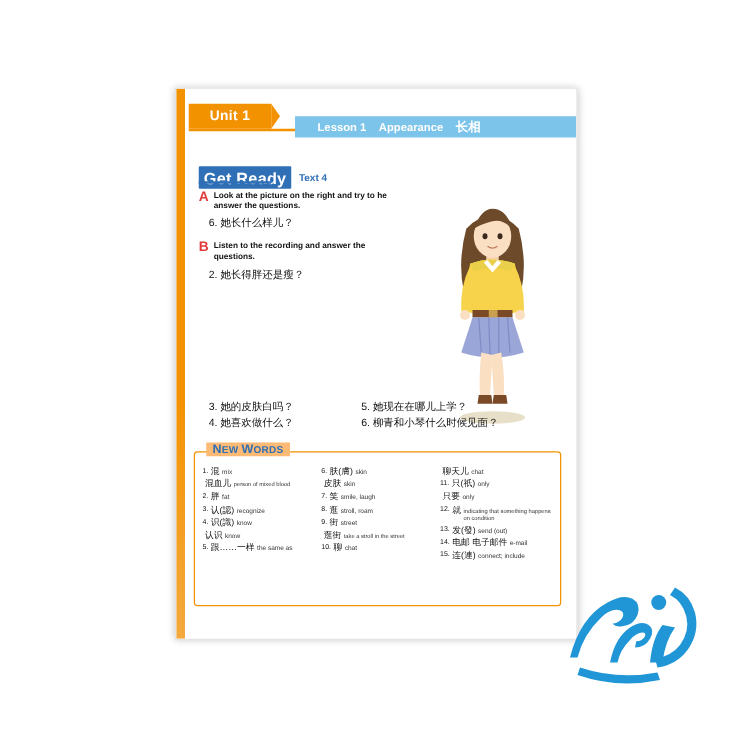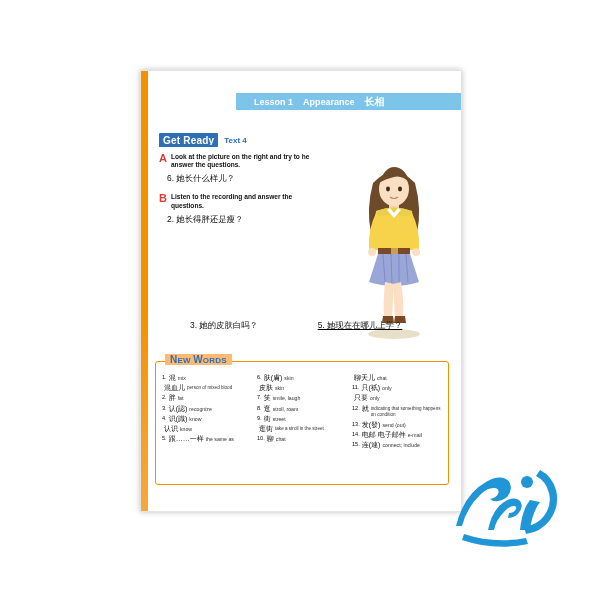--- a/index.html
+++ b/index.html
@@ -52,21 +52,21 @@
     display:flex;align-items:center;
     color:#ffffff;font-size:9px;font-weight:bold;
     padding-left:18px;box-sizing:border-box;gap:10px;text-align:center;
   }
   .lesson-bar .cn{font-size:10px;}
   
   .gr-row{
     position:absolute;left:18px;top:62px;display:flex;align-items:center;gap:6px;
   }
   .gr-badge{
-    background:#2f6fb5;color:#fff;font-size:10px;font-weight:bold;
+    background:#2f6fb5;color:#fff;font-size:13px;font-weight:bold;
     padding:1.5px 4px;border-radius:1px;letter-spacing:.2px;
   }
   .gr-text{font-size:8px;color:#2f6fb5;font-weight:bold;}
   .gr-underline{
     position:absolute;left:18px;top:74px;width:58px;height:1.5px;background:#2f6fb5;
   }
   
   .col-left{
     position:absolute;left:18px;top:82px;width:165px;
   }
@@ -83,23 +83,23 @@
   }
   
   .art{
     position:absolute;right:8px;top:82px;width:118px;height:190px;
   }
   
   .lower{
     position:absolute;left:18px;top:245px;width:280px;
   }
   .lowrow{display:flex;}
-  .lowrow .q{margin-top:3.6px;text-align:center;}
+  .lowrow .q{margin-top:3.6px;}
   .lowrow .c1{width:122px;}
-  .lowrow .c2{width:150px;text-decoration:underline;}
+  .lowrow .c2{width:150px;}
   
   .nw-box{
     position:absolute;left:14px;top:290px;width:292px;height:122px;
     border:1.5px solid #f39200;border-radius:3px;
   }
   .nw-title{
     position:absolute;left:24px;top:283px;background:#fdba74;padding:0 5px;
     color:#2f6fb5;font-weight:bold;font-size:10px;letter-spacing:.2px;
   }
   .nw-title .sm{font-size:8px;}
@@ -121,20 +121,24 @@
   .wm svg{width:100%;height:100%;display:block;}
 </style>
 </head>
 <body>
 
 <div class="page">
 
   <div class="left-bar"></div>
   <div class="left-bar2"></div>
 
+  <div class="hdr">
+    <div class="unit-tab">Unit 1</div>
+    <div class="hdr-rule"></div>
+  </div>
 
   <div class="lesson-bar">
     <span>Lesson 1</span>
     <span>Appearance</span>
     <span class="cn">长相</span>
   </div>
 
   <div class="gr-row">
     <span class="gr-badge">Get Ready</span>
     <span class="gr-text">Text 4</span>
@@ -203,20 +207,28 @@
     </svg>
   </div>
 
   <div class="lower">
     <div class="lowrow">
       <div class="c1">
         <div class="q">3. 她的皮肤白吗？</div>
       </div>
       <div class="c2">
         <div class="q">5. 她现在在哪儿上学？</div>
+      </div>
+    </div>
+    <div class="lowrow">
+      <div class="c1">
+        <div class="q">4. 她喜欢做什么？</div>
+      </div>
+      <div class="c2">
+        <div class="q">6. 柳青和小琴什么时候见面？</div>
       </div>
     </div>
   </div>
 
   <div class="nw-box">
     <div class="nw-cols">
 
       <div class="nw-col">
         <div class="w">
             <span class="idx">1.</span>

